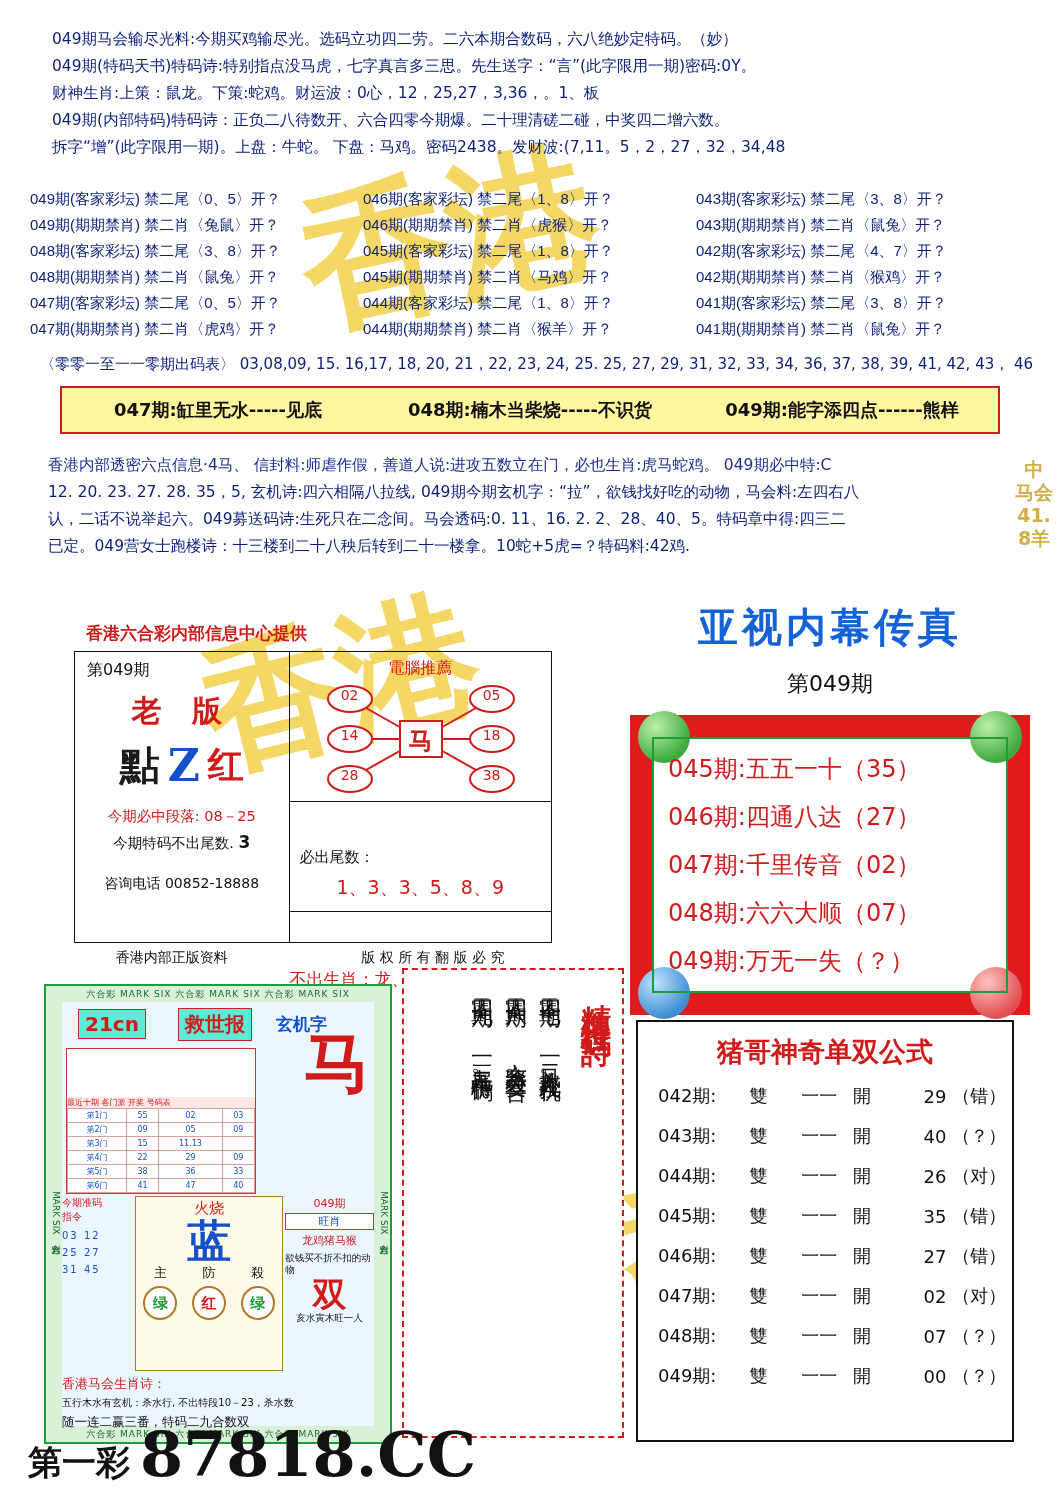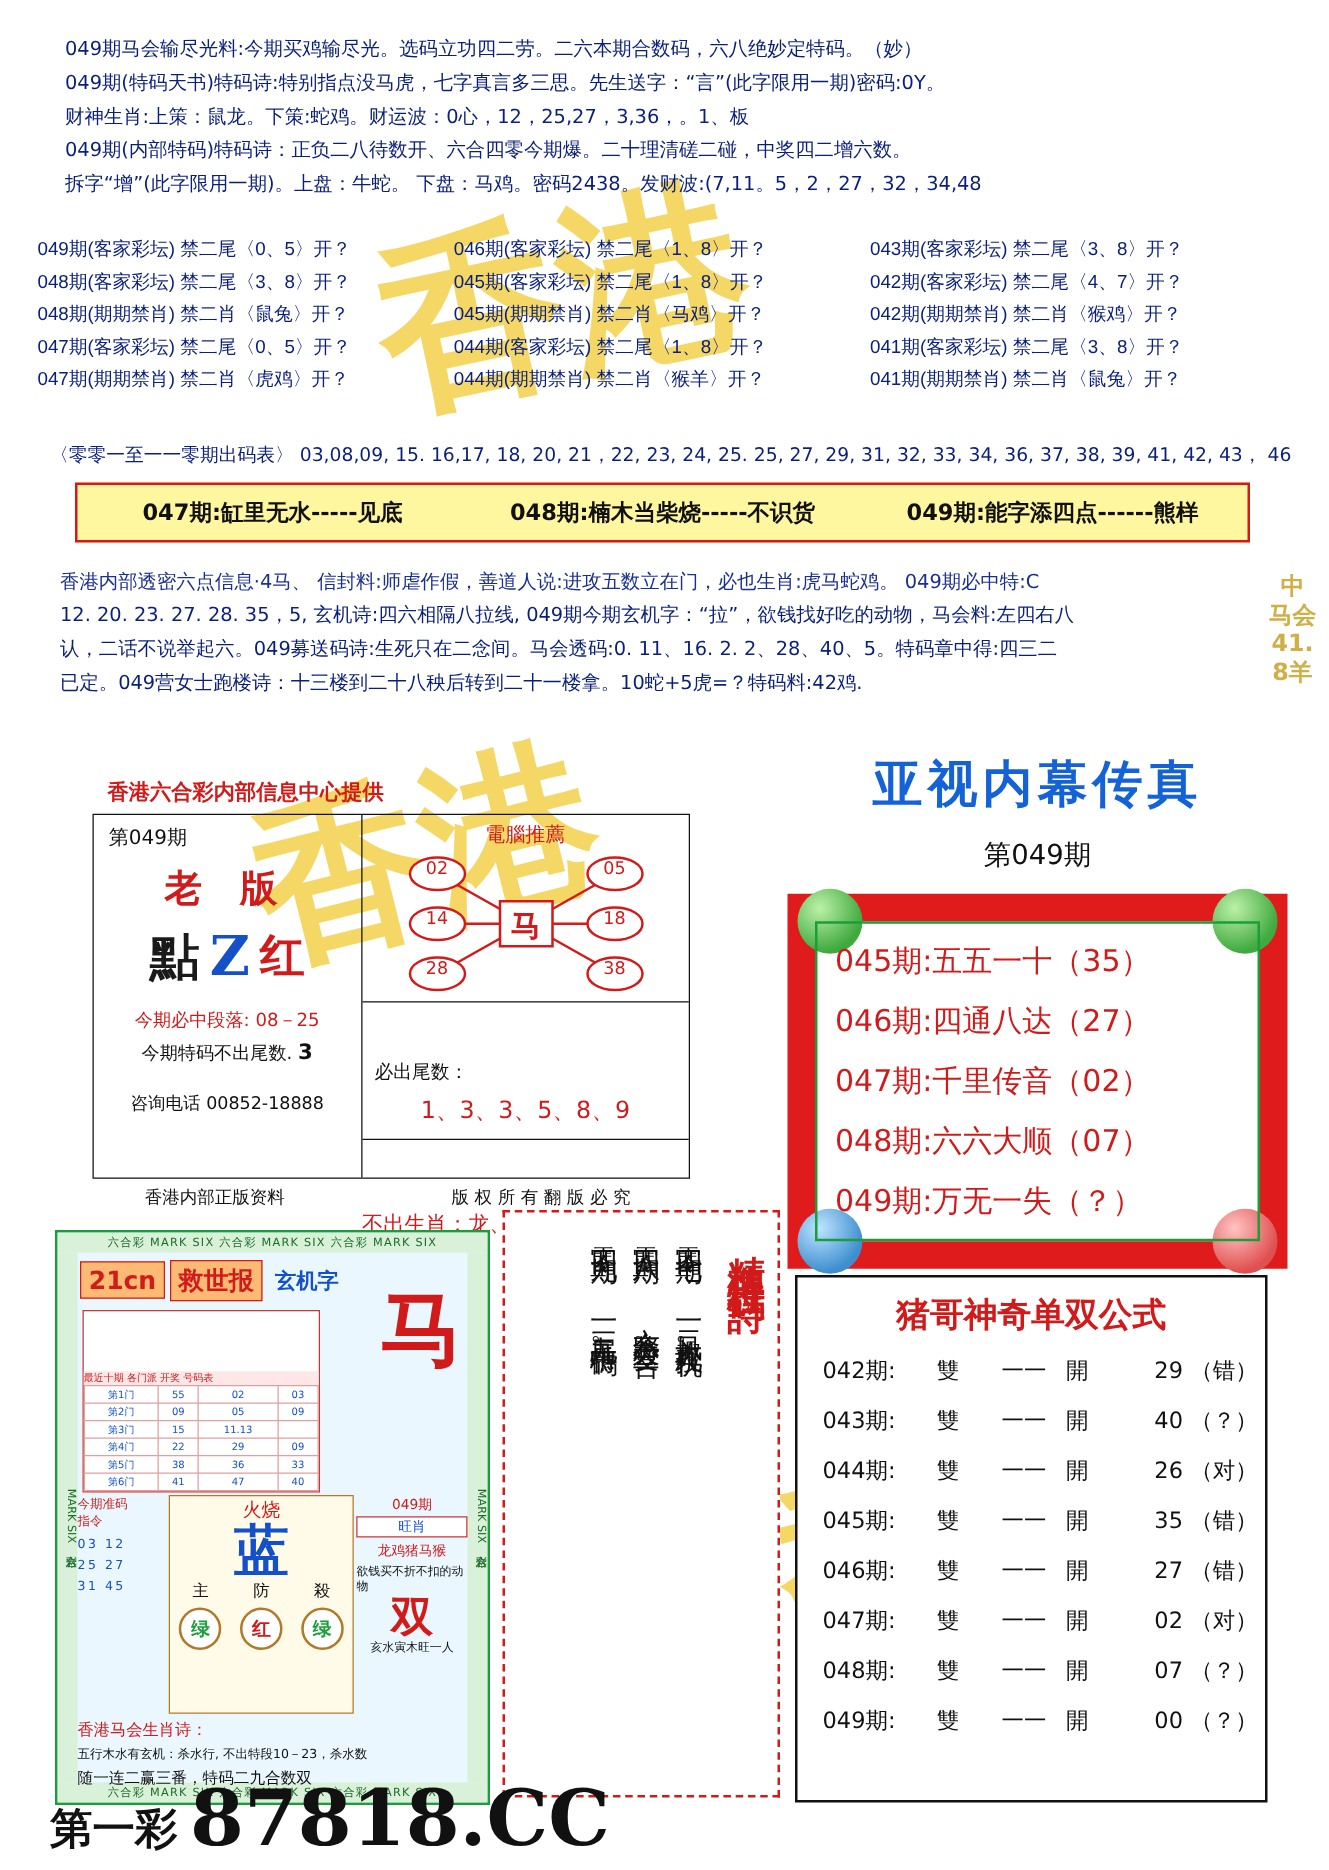--- a/index.html
+++ b/index.html
@@ -239,23 +239,23 @@
     position: absolute; top: 16px; bottom: 16px; width: 16px;
     background: #d9f0d9; writing-mode: vertical-rl;
     font-size: 9px; color: #1b6b2a; text-align: center;
     font-family: "DejaVu Sans", sans-serif;
   }
   .poster .vstrip.l { left: 0; }
   .poster .vstrip.r { right: 0; }
   .poster .body { position: absolute; left: 16px; right: 16px; top: 16px; bottom: 16px; }
   .p-head { display: flex; height: 44px; align-items: center; }
   .p-logo {
-    background: #fdba74; border: 1px solid #d11b1b;
+    background: #5eead4; border: 1px solid #d11b1b;
     color: #d11b1b; font-size: 20px; font-weight: bold;
-    padding: 2px 6px; margin: 0 2px;
+    padding: 2px 6px; margin: 0 16px;
     font-family: "DejaVu Sans", sans-serif;
   }
   .p-xuan { color: #1450c8; font-weight: bold; font-size: 17px; margin-left: 8px; font-family: "DejaVu Sans", sans-serif;}
   .p-mini {
     margin: 2px 4px; width: 190px;
     border: 1px solid #c33; background: #fff;
   }
   .p-mini .mh { background:#fde7e7; color:#d11b1b; font-size:8px; text-align:left; font-family: "DejaVu Sans", sans-serif; margin-top: 48px;}
   .p-mini table { border-collapse: collapse; width: 100%; }
   .p-mini td { border: 1px solid #e0a0a0; font-size: 8px; text-align: center; color: #1450c8; height: 11px; font-family: "DejaVu Sans", sans-serif;}
@@ -356,21 +356,21 @@
   .zhu .zrow .s { width: 52px; }
   .zhu .zrow .d { width: 52px; }
   .zhu .zrow .k { width: 46px; }
   .zhu .zrow .n { width: 48px; text-align: right; }
   .zhu .zrow .r { width: 66px; text-align: center; }
 
   
   .footer {
     position: absolute;
     left: 28px; bottom: 10px;
-    display: flex; align-items: flex-end; gap: 10px; margin-left: 12px;
+    display: flex; align-items: flex-end; gap: 10px;
   }
   .footer .f-left {
     color: #111; font-size: 34px; font-weight: bold;
     font-family: "DejaVu Serif", serif;
   }
   .footer .f-url {
     color: #111; font-size: 62px; font-weight: bold; line-height: 1;
     font-family: "DejaVu Serif", serif;
   }
 </style>
@@ -389,20 +389,25 @@
     <div class="ln">财神生肖:上策：鼠龙。下策:蛇鸡。财运波：0心，12，25,27，3,36，。1、板</div>
     <div class="ln">049期(内部特码)特码诗：正负二八待数开、六合四零今期爆。二十理清磋二碰，中奖四二增六数。</div>
     <div class="ln">拆字“增”(此字限用一期)。上盘：牛蛇。   下盘：马鸡。密码2438。发财波:(7,11。5，2，27，32，34,48</div>
   </div>
 
   <div class="forbid">
     <div class="row">
       <div class="cell">049期(客家彩坛) 禁二尾〈0、5〉开？</div>
       <div class="cell">046期(客家彩坛) 禁二尾〈1、8〉开？</div>
       <div class="cell">043期(客家彩坛) 禁二尾〈3、8〉开？</div>
+    </div>
+    <div class="row">
+      <div class="cell">049期(期期禁肖) 禁二肖〈兔鼠〉开？</div>
+      <div class="cell">046期(期期禁肖) 禁二肖〈虎猴〉开？</div>
+      <div class="cell">043期(期期禁肖) 禁二肖〈鼠兔〉开？</div>
     </div>
     <div class="row">
       <div class="cell">048期(客家彩坛) 禁二尾〈3、8〉开？</div>
       <div class="cell">045期(客家彩坛) 禁二尾〈1、8〉开？</div>
       <div class="cell">042期(客家彩坛) 禁二尾〈4、7〉开？</div>
     </div>
     <div class="row">
       <div class="cell">048期(期期禁肖) 禁二肖〈鼠兔〉开？</div>
       <div class="cell">045期(期期禁肖) 禁二肖〈马鸡〉开？</div>
       <div class="cell">042期(期期禁肖) 禁二肖〈猴鸡〉开？</div>

